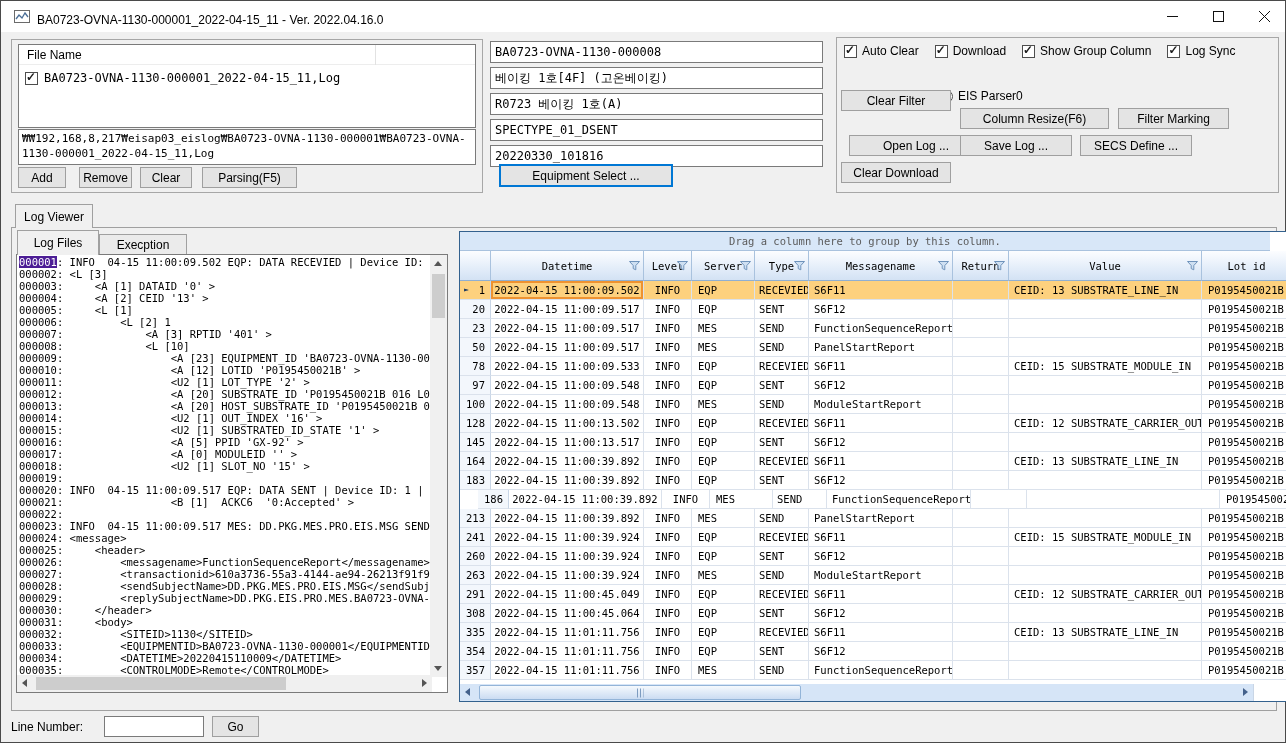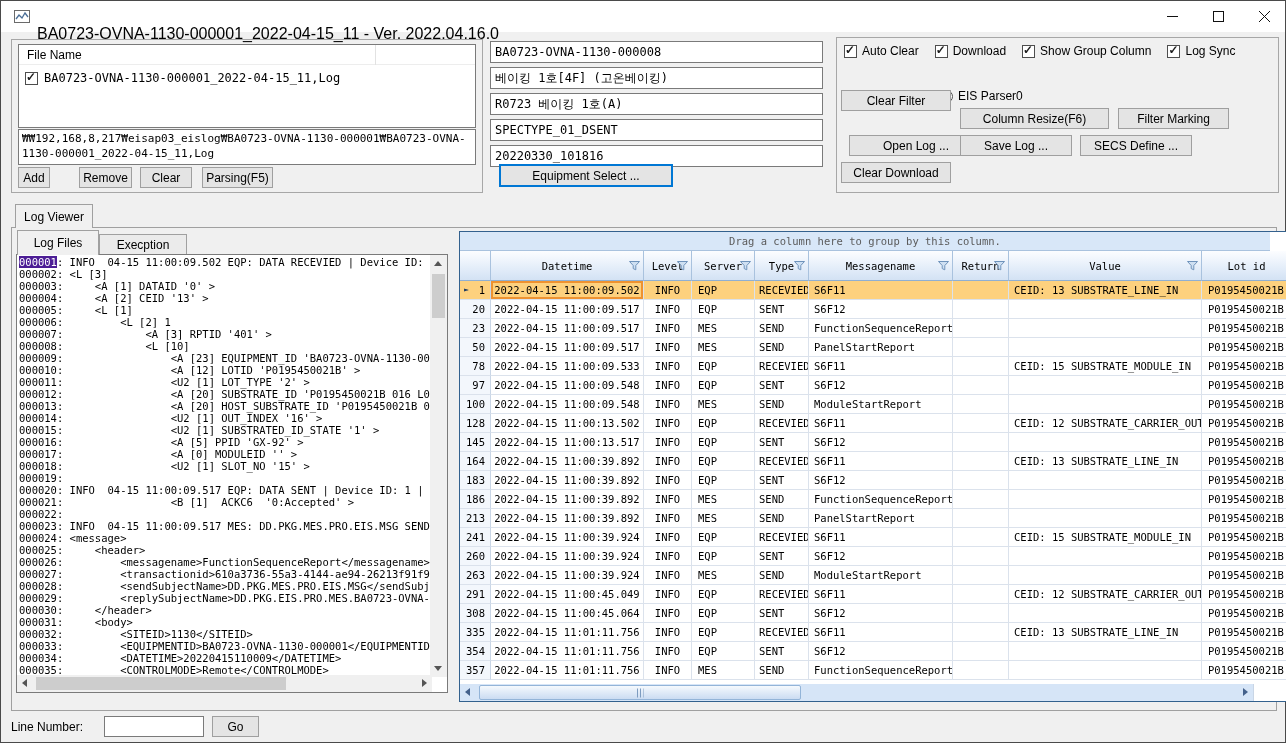--- a/index.html
+++ b/index.html
@@ -2,21 +2,21 @@
 <html><head>
 <meta charset="utf-8">
 <style>
   *{margin:0;padding:0;box-sizing:border-box}
   html,body{width:1286px;height:743px}
   body{font-family:"Liberation Sans",sans-serif;font-size:12px;color:#000;overflow:hidden;background:#fff}
   #win{position:absolute;left:0;top:0;width:1286px;height:743px;background:#f0f0f0;border:1px solid #4a4a4a}
   
   #titlebar{position:absolute;left:0;top:0;width:100%;height:31px;background:#fff}
   #appicon{position:absolute;left:13px;top:8px}
-  #apptitle{position:absolute;left:36px;top:24px;font-size:16px;white-space:nowrap}
+  #apptitle{position:absolute;left:36px;top:12px;font-size:12px;white-space:nowrap}
   .wc{position:absolute;top:0;width:46px;height:31px;display:flex;align-items:center;justify-content:center;font-size:12px;color:#111}
   #btn-min{left:1148px}#btn-max{left:1194px}#btn-close{left:1240px}
   
   .panel{position:absolute;border:1px solid #a7a7a7}
   .btn{position:absolute;background:#e4e4e4;border:1px solid #9f9f9f;display:flex;align-items:center;justify-content:center;font-size:12px;cursor:default}
   .tbox{position:absolute;background:#fff;border:1px solid #7a7a7a;overflow:hidden;white-space:nowrap}
   .cb{width:13px;height:13px;background:#fff;border:1px solid #4d4d4d;position:relative;flex:0 0 13px}
   .cb.on::after{content:"✓";position:absolute;left:0;top:-3px;font-size:12px;font-weight:bold;color:#1c1c1c}
   .rd{width:13px;height:13px;background:#fff;border:1px solid #4d4d4d;border-radius:50%;position:relative;flex:0 0 13px}
   .rd.on::after{content:"";position:absolute;left:3px;top:3px;width:5px;height:5px;border-radius:50%;background:#1c1c1c}
@@ -131,24 +131,24 @@
       <div id="filelist-hdr">
         <span class="t">File Name</span>
         <span id="filelist-div"></span>
       </div>
       <div id="fileitem">
         <span class="cb on"></span>
         <span class="fn">BA0723-OVNA-1130-000001_2022-04-15_11,Log</span>
       </div>
     </div>
     <div id="pathbox">₩₩192,168,8,217₩eisap03_eislog₩BA0723-OVNA-1130-000001₩BA0723-OVNA-1130-000001_2022-04-15_11,Log</div>
-    <div class="btn" style="left:6px;top:127px;width:32px;height:21px">Add</div>
+    <div class="btn" style="left:6px;top:127px;width:48px;height:21px">Add</div>
     <div class="btn" style="left:67px;top:127px;width:53px;height:21px">Remove</div>
     <div class="btn" style="left:128px;top:127px;width:52px;height:21px">Clear</div>
-    <div class="btn" style="left:190px;top:127px;width:71px;height:21px">Parsing(F5)</div>
+    <div class="btn" style="left:190px;top:127px;width:95px;height:21px">Parsing(F5)</div>
   </div>
 
   <div class="tbox efield" style="top:40px">BA0723-OVNA-1130-000008</div>
   <div class="tbox efield" style="top:66px">베이킹 1호[4F] (고온베이킹)</div>
   <div class="tbox efield" style="top:92px">R0723 베이킹 1호(A)</div>
   <div class="tbox efield" style="top:118px">SPECTYPE_01_DSENT</div>
   <div class="tbox efield" style="top:144px">20220330_101816</div>
   <div class="btn" id="eqbtn">Equipment Select ...</div>
 
   <div class="panel" id="optpanel">
@@ -376,21 +376,21 @@
           <div class="gc c1" style="width: 153px; flex: 0 0 153px;">2022-04-15 11:00:39.892</div>
           <div class="gc c2" style="width: 48px; flex: 0 0 48px;">INFO</div>
           <div class="gc c3" style="width: 63px; flex: 0 0 63px;">EQP</div>
           <div class="gc c4" style="width: 54px; flex: 0 0 54px;">SENT</div>
           <div class="gc c5" style="width: 144px; flex: 0 0 144px;">S6F12</div>
           <div class="gc c6" style="width: 56px; flex: 0 0 56px;"></div>
           <div class="gc c7" style="width: 193px; flex: 0 0 193px;"></div>
           <div class="gc c8" style="width: 90px; flex: 0 0 90px;">P0195450021B</div>
         </div>
         <div class="grow">
-          <div class="gc c0" style="width: 31px; flex: 0 0 31px;">186</div>
+          <div class="gc c0" style="width: 31px; flex: 0 0 31px; margin-left: 18px;">186</div>
           <div class="gc c1" style="width: 153px; flex: 0 0 153px;">2022-04-15 11:00:39.892</div>
           <div class="gc c2" style="width: 48px; flex: 0 0 48px;">INFO</div>
           <div class="gc c3" style="width: 63px; flex: 0 0 63px;">MES</div>
           <div class="gc c4" style="width: 54px; flex: 0 0 54px;">SEND</div>
           <div class="gc c5" style="width: 144px; flex: 0 0 144px;">FunctionSequenceReport</div>
           <div class="gc c6" style="width: 56px; flex: 0 0 56px;"></div>
           <div class="gc c7" style="width: 193px; flex: 0 0 193px;"></div>
           <div class="gc c8" style="width: 90px; flex: 0 0 90px;">P0195450021B</div>
         </div>
         <div class="grow">

